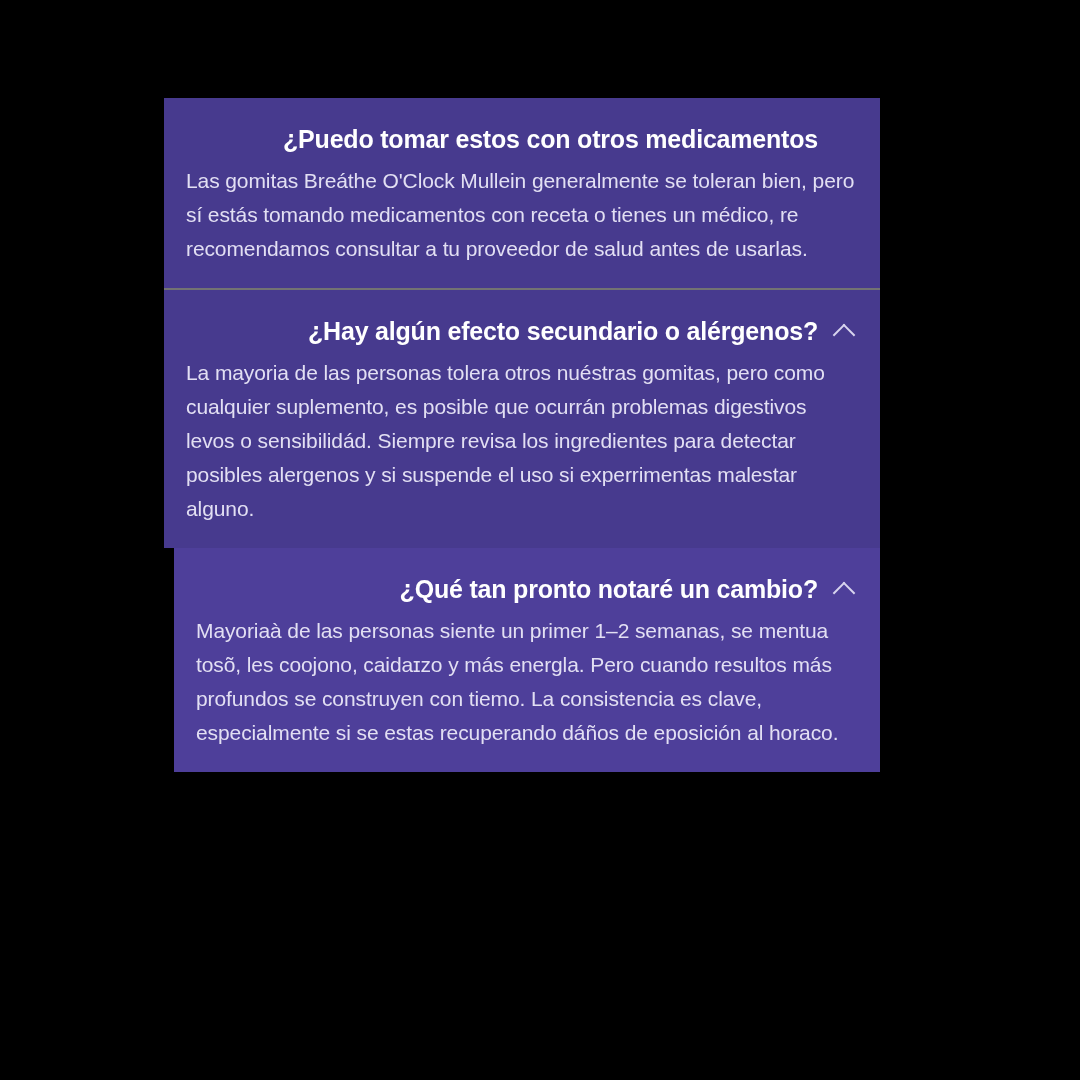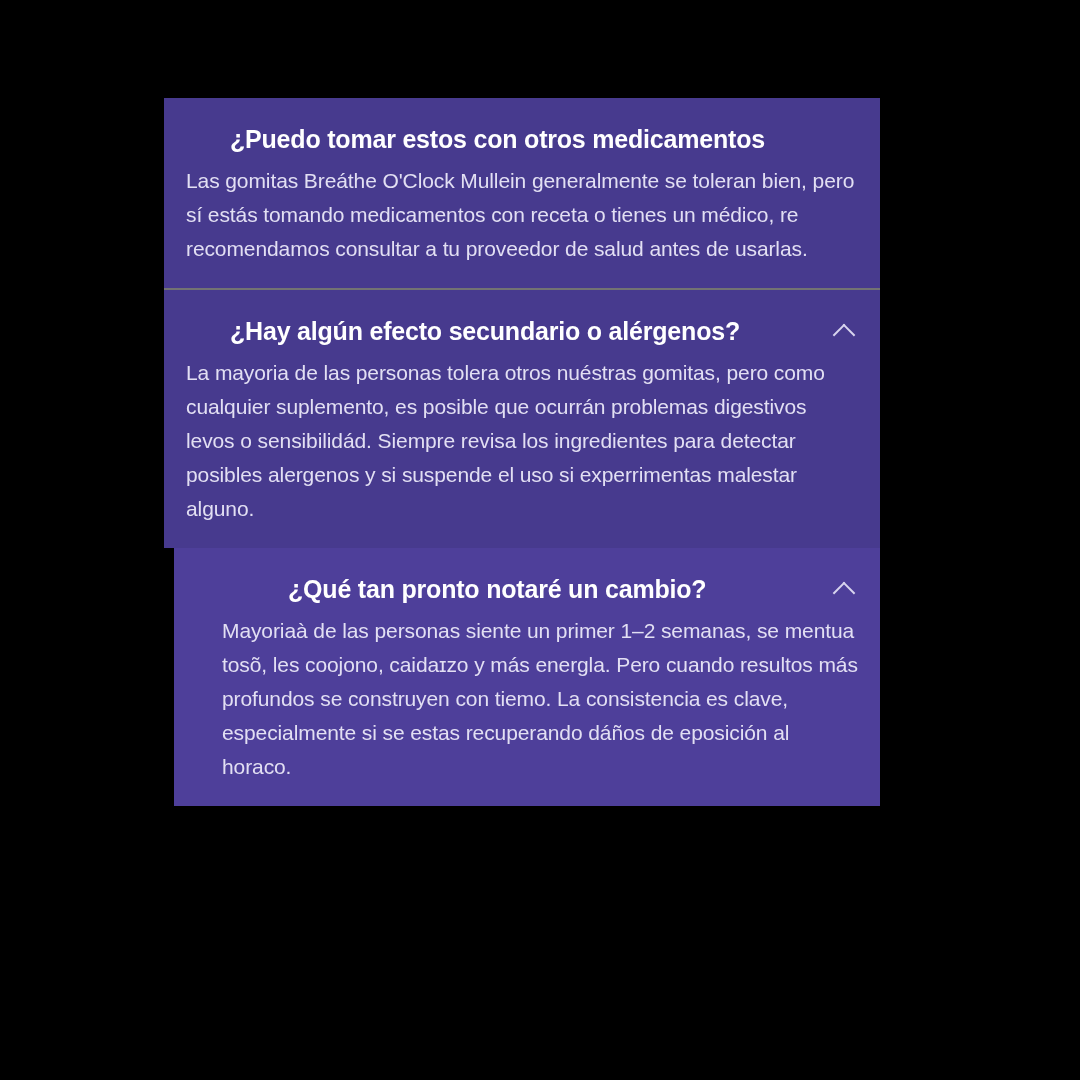--- a/index.html
+++ b/index.html
@@ -39,27 +39,26 @@
   }
 
   .faq-item.divided {
     border-top: 2px solid #737373;
   }
 
   .faq-item.highlighted {
     background: #4e3f9a;
     margin-left: 10px;
     box-shadow: -10px 0 0 0 #000000;
-    padding-left: 26px;
   }
 
   .faq-head {
     display: flex;
     align-items: center;
-    justify-content: space-between;
+    justify-content: flex-end;
     padding: 26px 22px 4px 22px;
     margin-left: 44px;
   }
 
   .faq-question {
     color: #ffffff;
     font-size: 25px;
     font-weight: bold;
     letter-spacing: -0.2px;
     line-height: 1.2;

